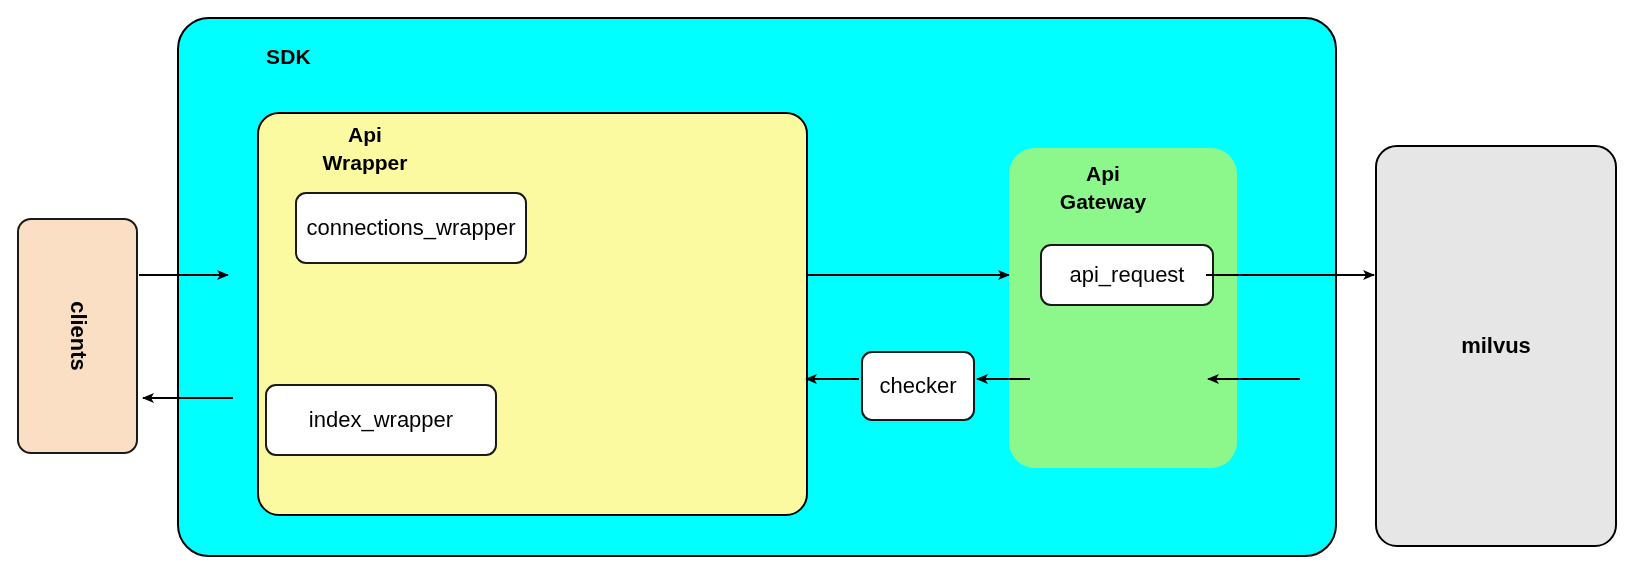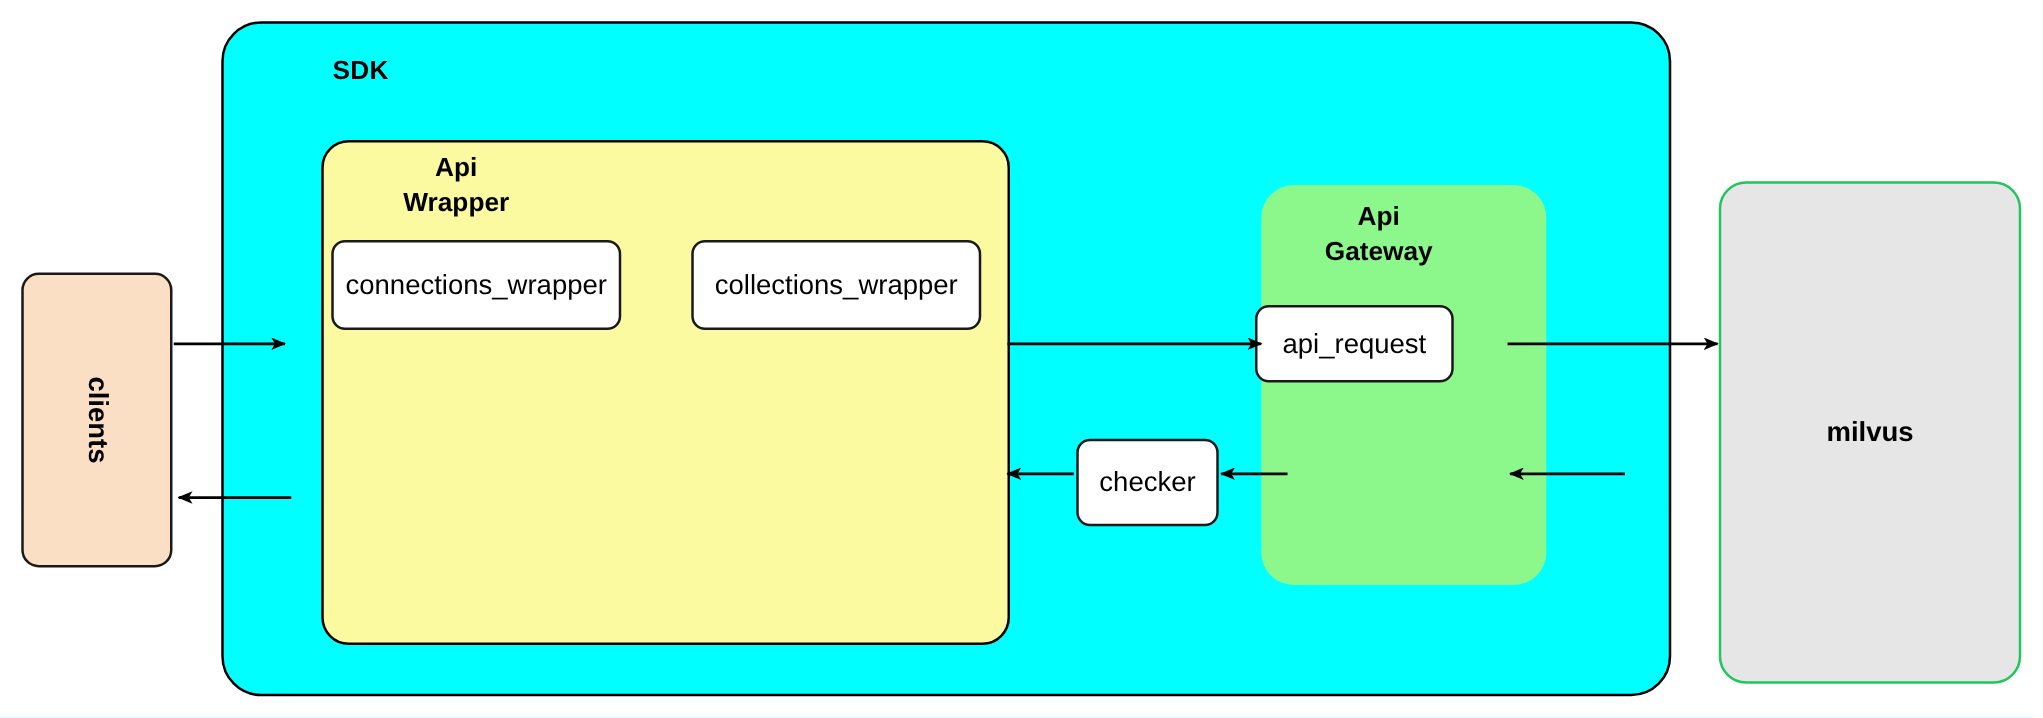--- a/index.html
+++ b/index.html
@@ -95,25 +95,25 @@
     background: #ffffff;
     border: 2px solid #1a1a1a;
     border-radius: 11px;
     font-size: 22px;
     text-align: center;
     white-space: nowrap;
   }
   .w-box { width: 232px; height: 72px; }
   .wcol1 { left: 265px; }
   .wcol2 { left: 553px; }
-  .wrow1 { top: 192px; }
+  .wrow1 { top: 192px; margin-left: 30px; }
   .wrow2 { top: 288px; }
   .wrow3 { top: 384px; }
 
-  .gw-box { width: 159px; height: 62px; left: 1004px; }
+  .gw-box { width: 174px; height: 62px; left: 1040px; }
   .gwrow1 { top: 244px; }
   .gwrow2 { top: 349px; }
 
   .checker-box {
     left: 861px;
     top: 351px;
     width: 114px;
     height: 70px;
   }
   
@@ -132,21 +132,21 @@
     white-space: nowrap;
     transform: rotate(90deg);
   }
   
   .milvus-box {
     left: 1375px;
     top: 145px;
     width: 242px;
     height: 402px;
     background: #e6e6e6;
-    border: 2px solid #22c55e;
+    border: 2px solid #000000;
     border-radius: 22px;
   }
   .milvus-label {
     font-size: 22px;
     font-weight: bold;
     white-space: nowrap;
   }
   
   #edges {
     position: absolute;
@@ -168,21 +168,21 @@
 
   <div class="node sdk-container">
     <span class="sdk-label">SDK</span>
   </div>
 
   <div class="node wrapper-container">
     <span class="wrapper-label"><span>Api</span><br><span>Wrapper</span></span>
   </div>
 
   <div class="node leaf w-box wcol1 wrow1">connections_wrapper</div>
-  <div class="node leaf w-box wcol2 wrow1">collections_wrapper</div>
+  <div class="node leaf w-box wcol1 wrow3">index_wrapper</div>
 
   <div class="node gateway-container">
     <span class="gateway-label"><span>Api</span><br><span>Gateway</span></span>
   </div>
 
   <div class="node leaf gw-box gwrow1">api_request</div>
 
   <div class="node leaf checker-box">checker</div>
 
   <div class="node milvus-box">

